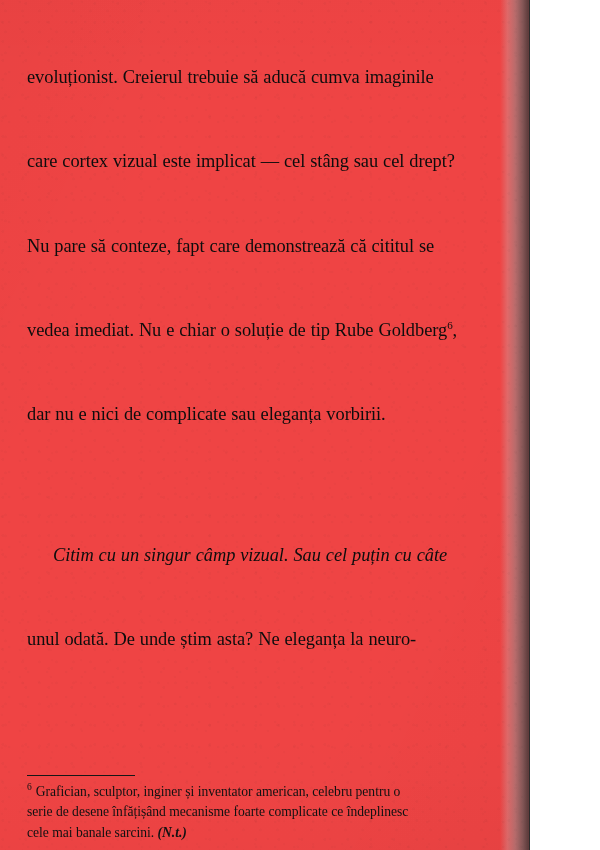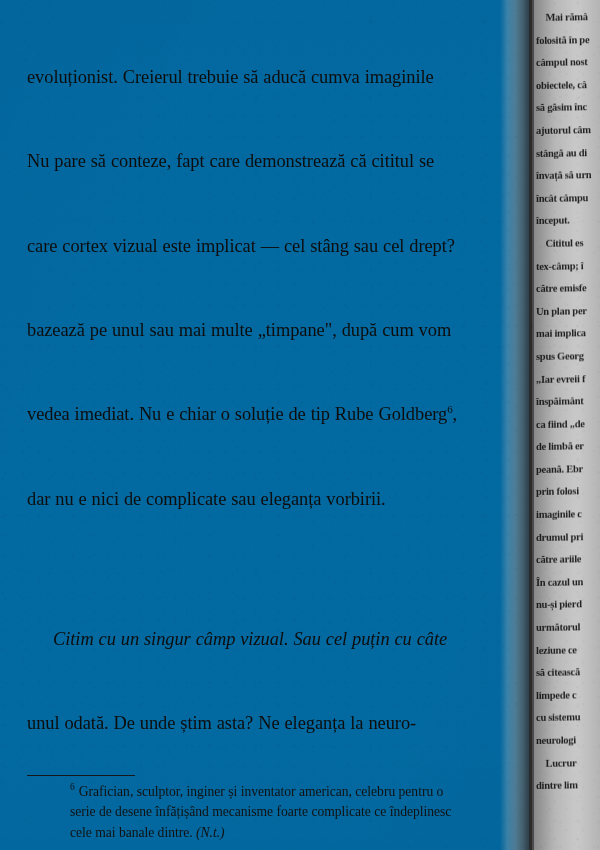--- a/index.html
+++ b/index.html
@@ -3,24 +3,24 @@
 <meta charset="utf-8">
 <style>
   html, body {
     margin: 0;
     padding: 0;
     background: #ffffff;
   }
 
   .page-scan {
     position: relative;
-    width: 600px;
+    width: 530px;
     height: 850px;
     overflow: hidden;
-    background: #0369a1;
+    background: #ef4444;
     font-family: "Liberation Serif", "DejaVu Serif", serif;
   }
 
   
   .paper-grain {
     position: absolute;
     inset: 0;
     pointer-events: none;
     background:
       radial-gradient(circle at 12% 18%, rgba(0,0,0,.030) 0 1.2px, transparent 1.6px),
@@ -83,39 +83,38 @@
   
   .footnote {
     position: absolute;
     left: 27px;
     top: 782px;
     width: 440px;
     color: #111;
     font-size: 13.6px;
     line-height: 20.4px;
     letter-spacing: -0.02px;
-    margin-left: 43px;
   }
   .footnote .fn-ln { display: block; white-space: pre; }
   .footnote sup {
     font-size: 9.5px;
     vertical-align: super;
     line-height: 0;
     padding-right: 4px;
   }
   .fn-rule {
     position: absolute;
     left: 27px;
     top: 775px;
     width: 108px;
     height: 1.4px;
     background: #171717;
     z-index: 3;
   }
-  .fn-italic { font-style: italic; }
+  .fn-italic { font-style: italic; font-weight: bold; }
 
   sup.fn-ref {
     font-size: 11px;
     vertical-align: super;
     line-height: 0;
   }
 
   
   .gutter {
     position: absolute;
@@ -188,41 +187,40 @@
 <div class="page-scan">
 
   <div class="paper-tint"></div>
 
   <div class="left-page">
 
     <div class="body-col">
 
       <p>
         <span class="ln">evoluționist. Creierul trebuie să aducă cumva imaginile</span>
+        <span class="ln">care cortex vizual este implicat — cel stâng sau cel drept?</span>
         <span class="ln">Nu pare să conteze, fapt care demonstrează că cititul se</span>
-        <span class="ln">care cortex vizual este implicat — cel stâng sau cel drept?</span>
-        <span class="ln">bazează pe unul sau mai multe „timpane", după cum vom</span>
         <span class="ln"><span>vedea imediat. Nu e chiar o soluție de tip Rube Goldberg</span><sup class="fn-ref">6</sup><span>,</span></span>
         <span class="ln">dar nu e nici de complicate sau eleganța vorbirii.</span>
       </p>
 
       <p>
         <span class="ln indent">Citim cu un singur câmp vizual. Sau cel puțin cu câte</span>
         <span class="ln">unul odată. De unde știm asta? Ne eleganța la neuro-</span>
         
       </p>
 
     </div>
 
     <div class="fn-rule"></div>
 
     <div class="footnote">
       <span class="fn-ln"><sup>6</sup><span>Grafician, sculptor, inginer și inventator american, celebru pentru o</span></span>
       <span class="fn-ln">serie de desene înfățișând mecanisme foarte complicate ce îndeplinesc</span>
-      <span class="fn-ln"><span>cele mai banale dintre. </span><span class="fn-italic">(N.t.)</span></span>
+      <span class="fn-ln"><span>cele mai banale sarcini. </span><span class="fn-italic">(N.t.)</span></span>
     </div>
 
   </div>
 
   <div class="gutter"></div>
   <div class="gutter-edge"></div>
 
   <div class="right-page">
     <div class="rp-inner">
       <span class="rp-ln rp-indent">Mai rămâ</span>

